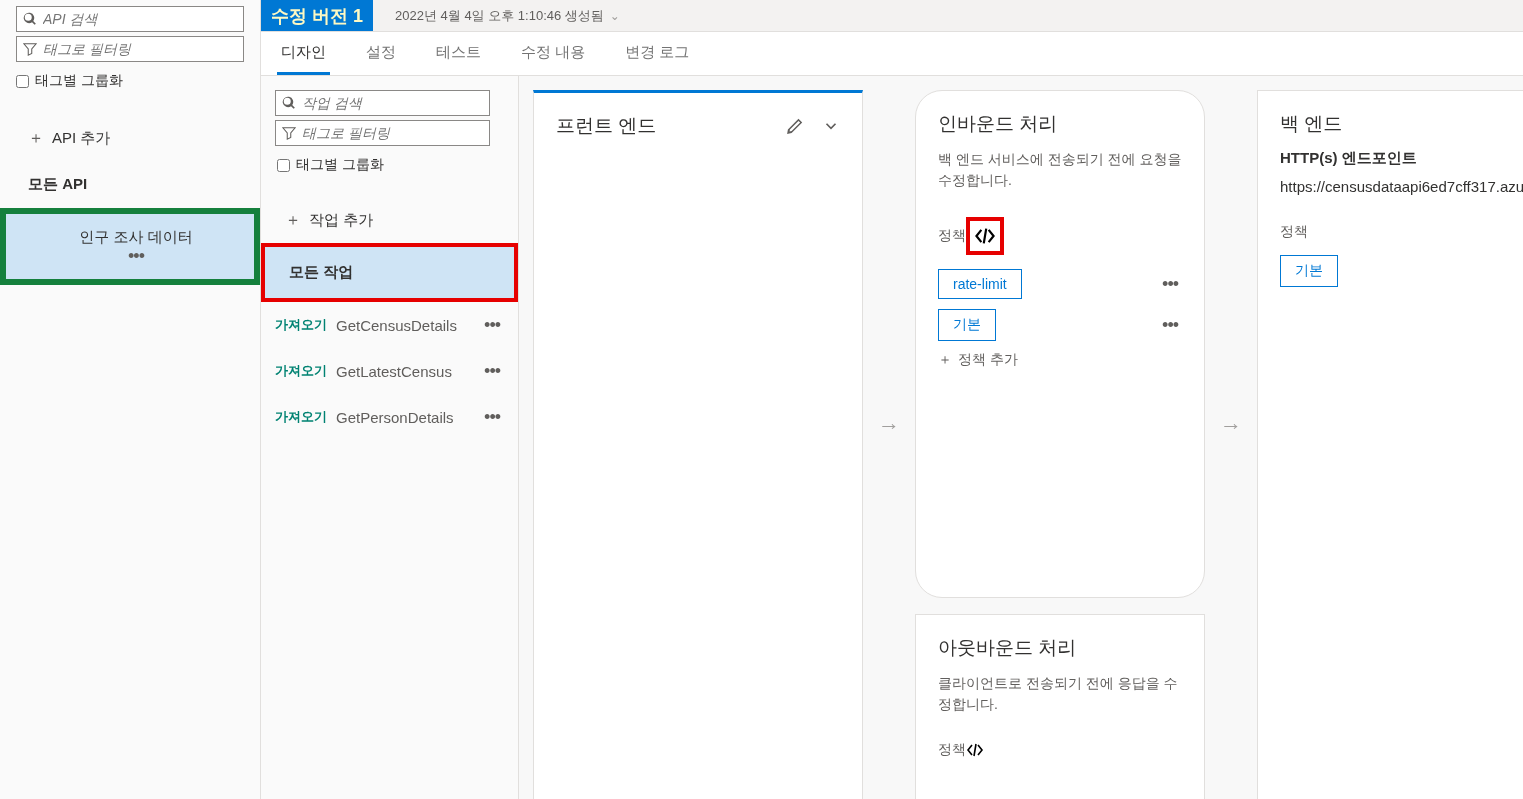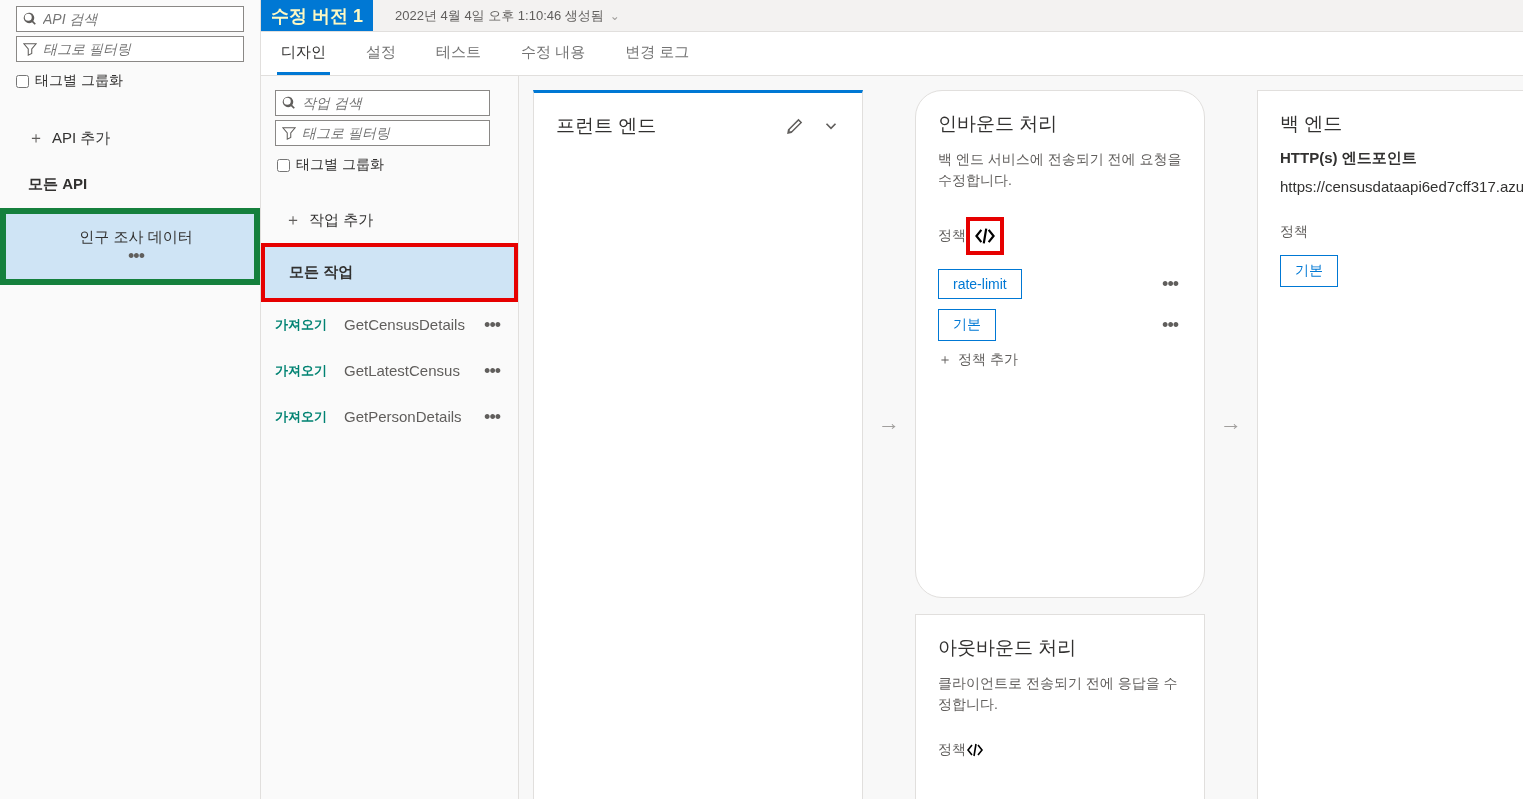--- a/index.html
+++ b/index.html
@@ -165,21 +165,21 @@
       border: 4px solid #e60000;
     }
     .op-item {
       display: flex;
       align-items: center;
       justify-content: space-between;
       padding: 14px 14px 14px 14px;
       font-size: 15px;
       cursor: pointer;
     }
-    .op-item .left { display: flex; align-items: flex-start; gap: 17px; }
+    .op-item .left { display: flex; align-items: flex-end; gap: 9px; }
     .op-method { color: #008272; font-weight: 700; font-size: 13px; }
     .op-name { color: #605e5c; }
 
     
     .detail {
       flex: 1;
       display: flex;
       background: #f8f8f8;
       padding: 14px;
       gap: 14px;

